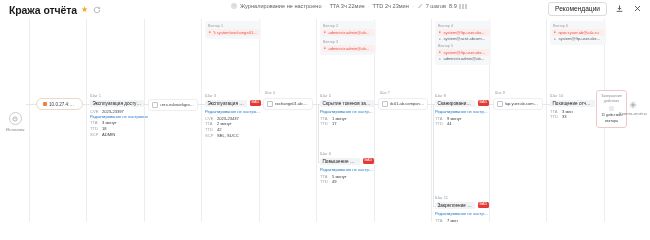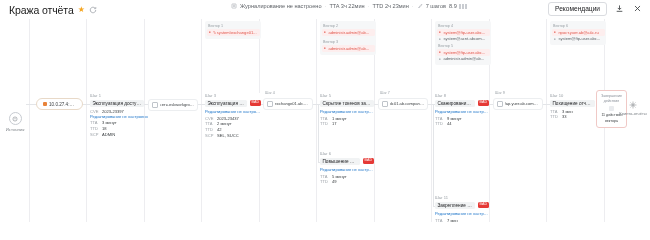--- a/index.html
+++ b/index.html
@@ -21,21 +21,21 @@
     position: relative;
     height: 19px;
     display: flex;
     align-items: center;
     padding: 0 7px 0 9px;
     box-sizing: border-box;
     background: #ffffff;
   }
   .title {
     font-size: 10.5px;
-    font-weight: 400;
+    font-weight: 700;
     letter-spacing: -0.1px;
     color: #1a1a1a;
     white-space: nowrap;
   }
   .star-icon {
     margin-left: 4px;
     color: #f5a623;
     font-size: 8px;
     line-height: 1;
   }

